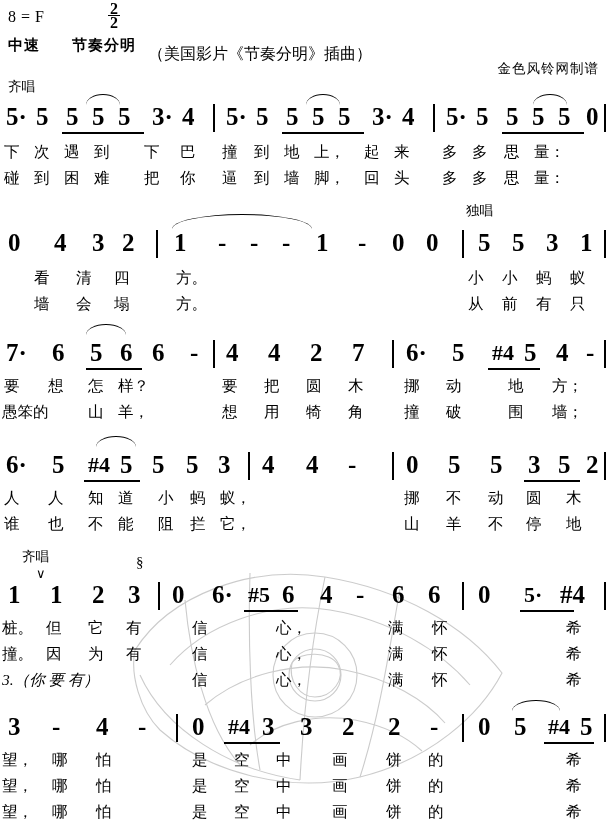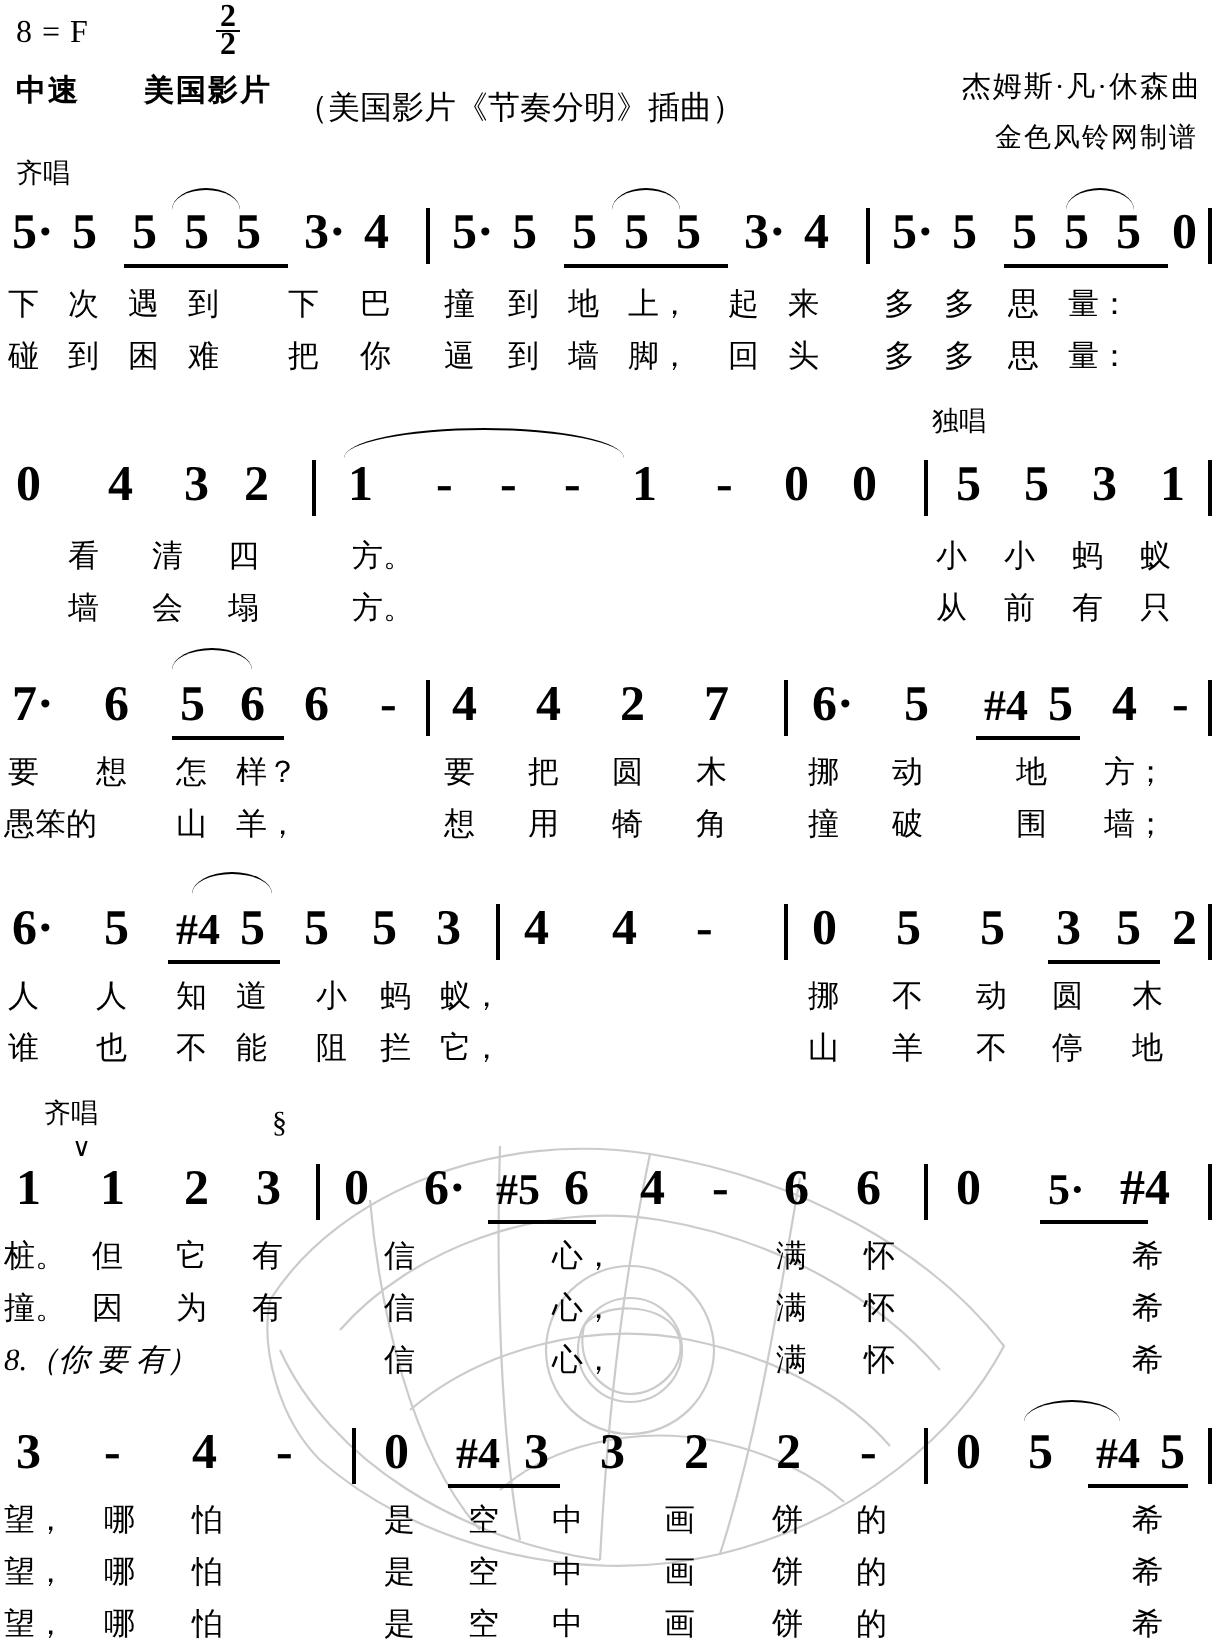--- a/index.html
+++ b/index.html
@@ -162,24 +162,23 @@
 </head>
 <body>
 
 <div class="sheet">
 
   <div class="key-sig">8 = F</div>
   <div class="meter">
     <span class="num">2</span>
     <span class="den">2</span>
   </div>
-  <div class="credit2">杰姆斯·凡·休森曲</div>
   <div class="credit3">金色风铃网制谱</div>
   <div class="tempo">中速</div>
-  <div class="rhythm">美国影片</div>
+  <div class="rhythm">节奏分明</div>
   <div class="subtitle">（美国影片《节奏分明》插曲）</div>
 
   <div class="sys" style="top:80px;">
     <div class="mark" style="left:8px; top:-2px;">齐唱</div>
 
     <div class="slur" style="left:86px; top:14px; width:34px;"></div>
     <div class="slur" style="left:306px; top:14px; width:34px;"></div>
     <div class="slur" style="left:533px; top:14px; width:34px;"></div>
 
     <div class="notes" style="top:22px;">
@@ -470,21 +469,21 @@
       <span class="lyr" style="left:46px; top:96px;">因</span>
       <span class="lyr" style="left:88px; top:96px;">为</span>
       <span class="lyr" style="left:126px;top:96px;">有</span>
       <span class="lyr" style="left:192px;top:96px;">信</span>
       <span class="lyr" style="left:276px;top:96px;">心，</span>
       <span class="lyr" style="left:388px;top:96px;">满</span>
       <span class="lyr" style="left:432px;top:96px;">怀</span>
       <span class="lyr" style="left:566px;top:96px;">希</span>
     </div>
     <div>
-      <span class="lyr" style="left:2px;  top:122px; font-style:italic;">8.（你 要 有）</span>
+      <span class="lyr" style="left:2px;  top:122px; font-style:italic;">3.（你 要 有）</span>
       <span class="lyr" style="left:192px;top:122px;">信</span>
       <span class="lyr" style="left:276px;top:122px;">心，</span>
       <span class="lyr" style="left:388px;top:122px;">满</span>
       <span class="lyr" style="left:432px;top:122px;">怀</span>
       <span class="lyr" style="left:566px;top:122px;">希</span>
     </div>
   </div>
 
   <div class="sys" style="top:700px;">
     <div class="slur" style="left:512px; top:0px; width:48px;"></div>

